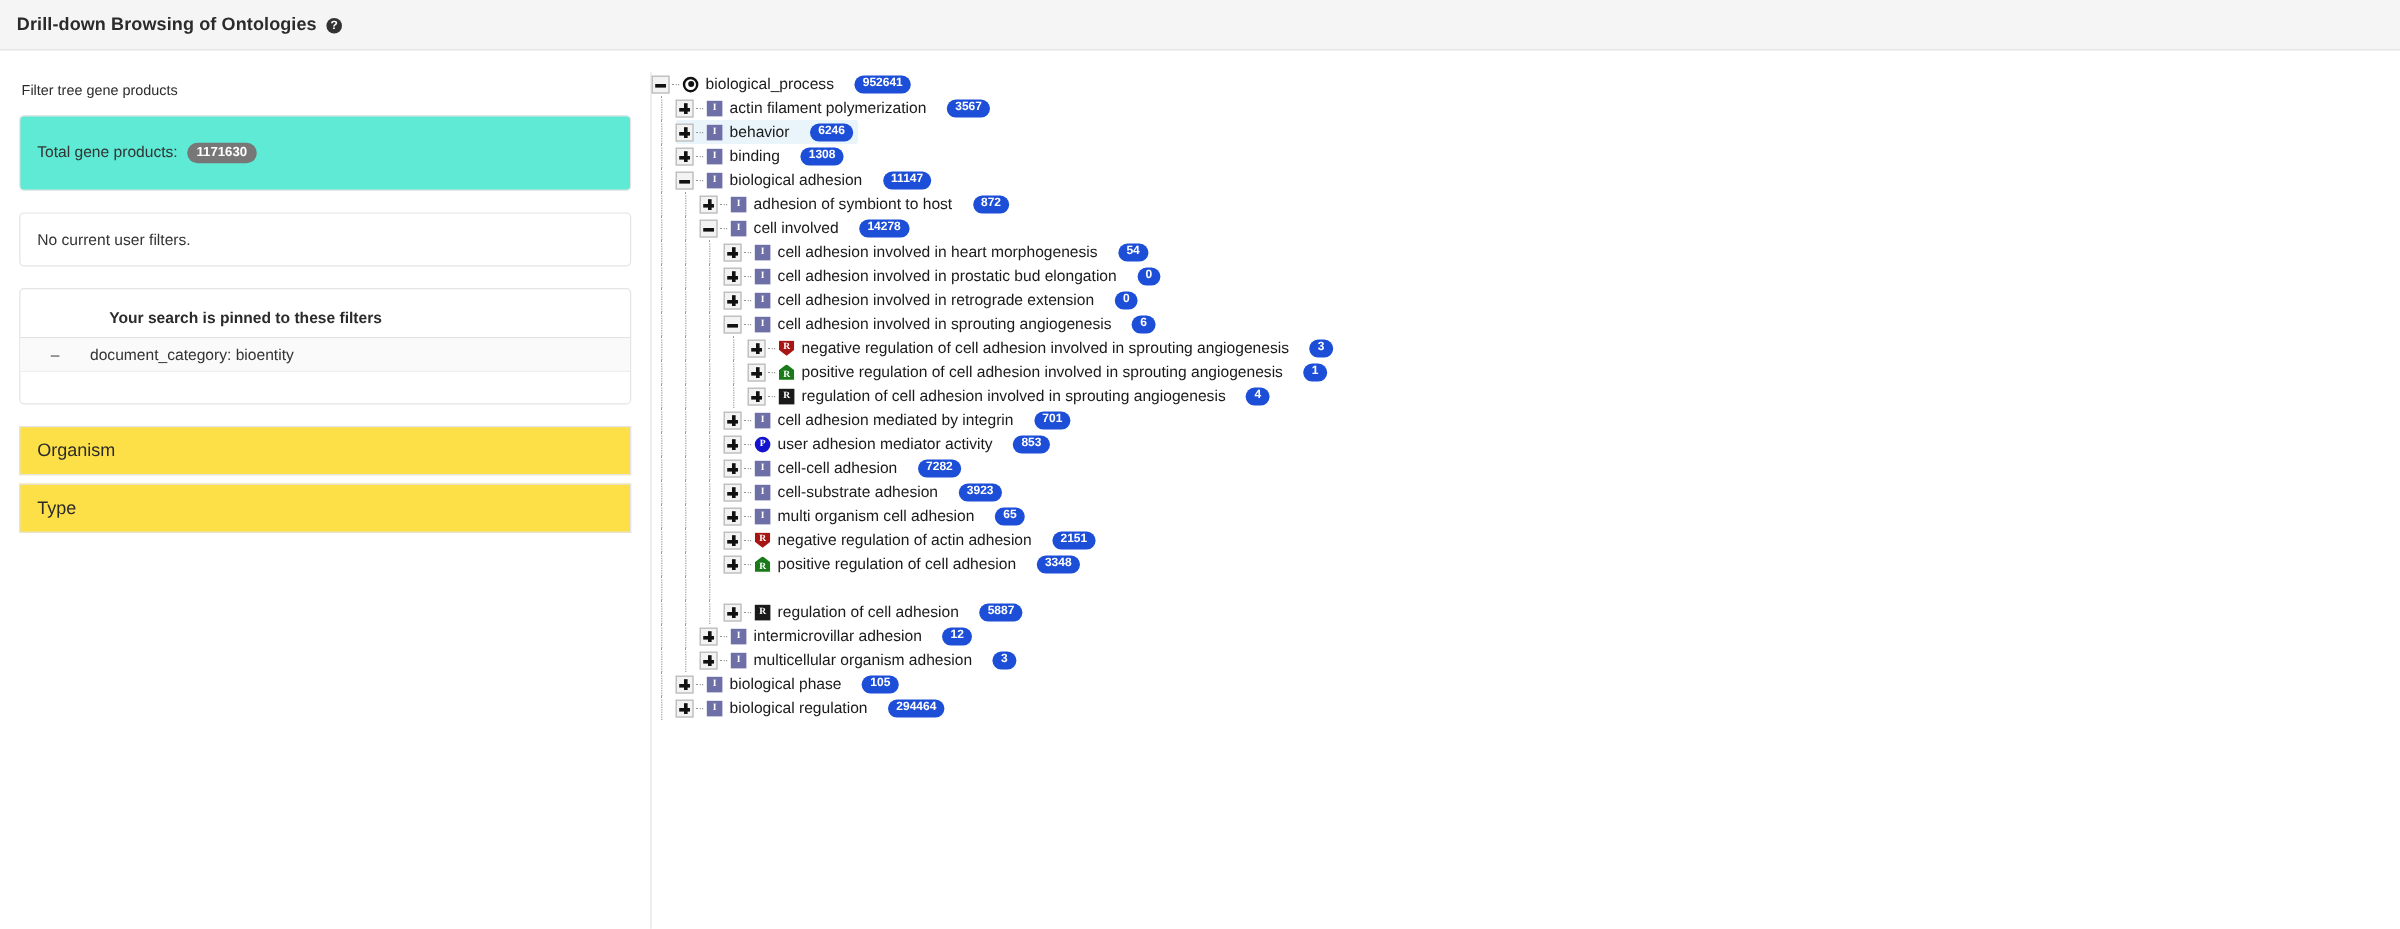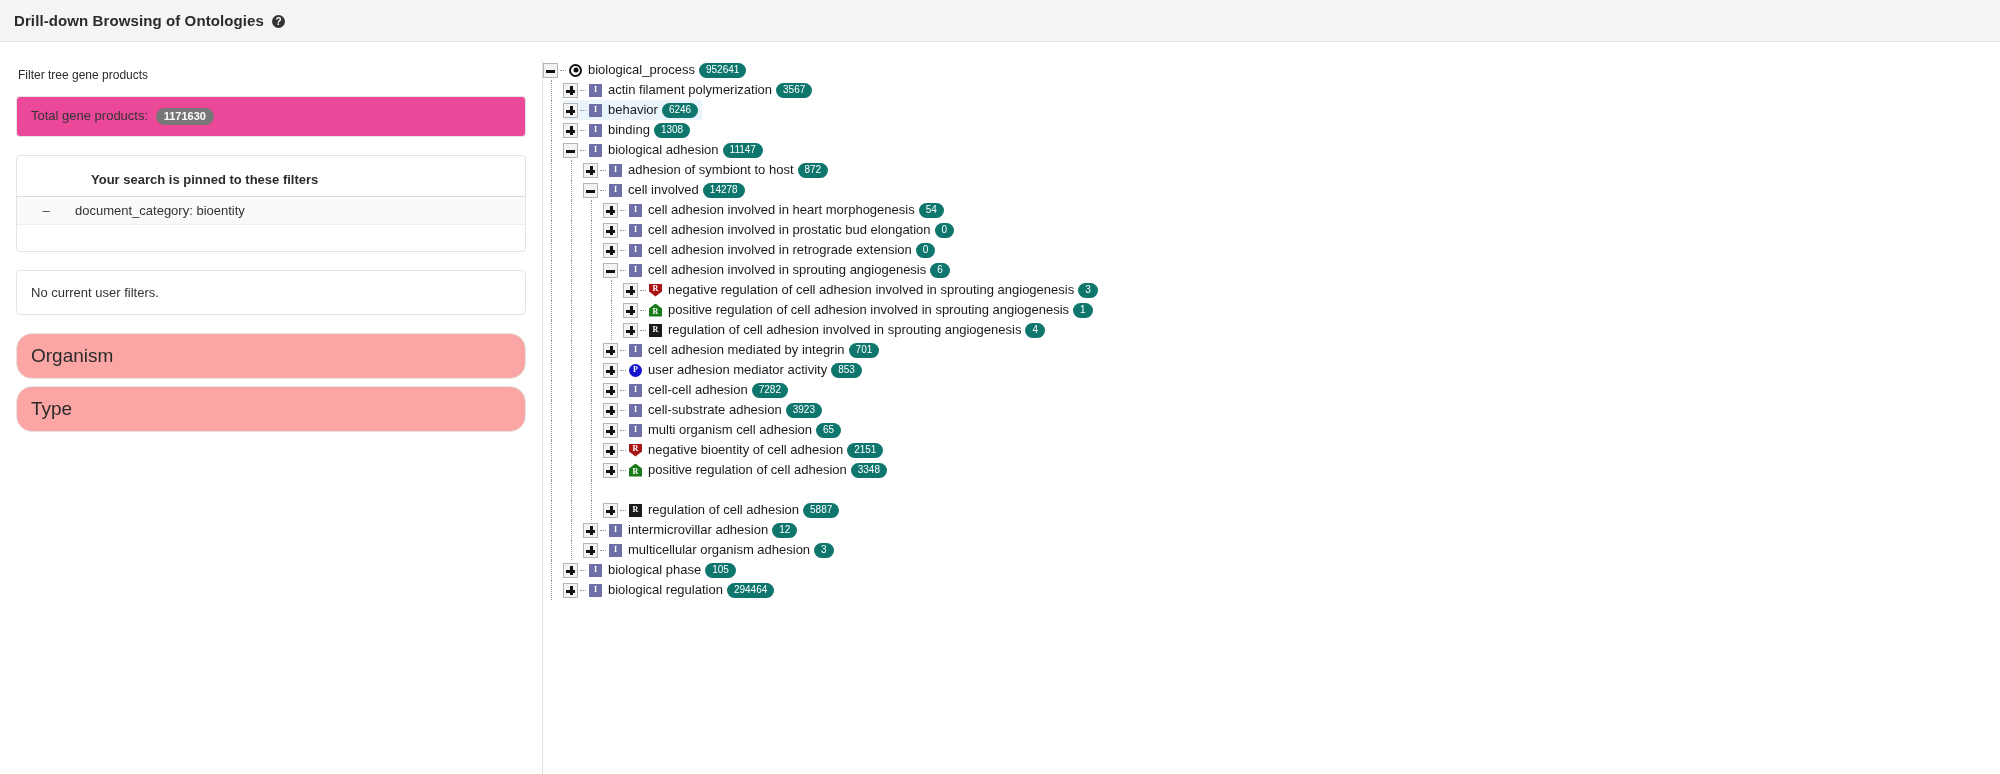--- a/index.html
+++ b/index.html
@@ -63,24 +63,24 @@
     flex: 0 0 543px;
   }
   .filter-panel h2 {
     font-size: 12px;
     font-weight: normal;
     color: #2b2b2b;
     margin: 8px 0 14px 0;
     padding-left: 2px;
   }
   .panel-box {
-    background: #ec4899;
+    background: #5eead4;
     border: 1px solid #e4e4e4;
     border-radius: 4px;
-    padding: 11px 14px;
+    padding: 22px 14px;
     font-size: 13px;
     color: #333;
     margin-bottom: 18px;
   }
   .panel-box.plain {
     background: #ffffff;
     padding: 14px;
   }
   .panel-box.pinned {
     background: #ffffff;
@@ -119,25 +119,25 @@
   .pinned-row .minus {
     width: 58px;
     text-align: center;
     color: #444;
     font-size: 13px;
     user-select: none;
   }
   .pinned-row .pinned-label { color: #333; }
 
   .accordion-item {
-    background: #fca5a5;
+    background: #fde047;
     border: 1px solid #e4e4e4;
-    border-radius: 16px;
+    border-radius: 0;
     padding: 11px 14px;
-    font-size: 19px;
+    font-size: 15px;
     color: #2b2b2b;
     margin-bottom: 7px;
     cursor: pointer;
   }
 
   
   .tree-panel {
     flex: 1 1 auto;
     padding: 0 0 0 0;
     position: relative;
@@ -253,62 +253,62 @@
     transform: translate(-50%, -50%);
     width: 5px; height: 5px;
     background: #111;
     border-radius: 50%;
   }
   .glyph.none { background: transparent; }
 
   .node-label { color: #1a1a1a; font-size: 13px; }
   .node-badge {
     display: inline-block;
-    background: #0f766e;
+    background: #1d4ed8;
     color: #ffffff;
     font-size: 10px;
-    font-weight: normal;
+    font-weight: bold;
     border-radius: 8px;
     padding: 1px 7px 2px 7px;
     line-height: 1.2;
-    margin-left: 4px;
+    margin-left: 17px;
     vertical-align: middle;
   }
 </style>
 </head>
 <body>
 
 <div class="page-header">
   <span class="title">Drill-down Browsing of Ontologies</span>
   <span class="help-icon">?</span>
 </div>
 
 <div class="body-wrap">
 
   <div class="filter-panel">
 
     <h2>Filter tree gene products</h2>
 
     <div class="panel-box">
       <span>Total gene products:</span>
       <span class="badge">1171630</span>
+    </div>
+
+    <div class="panel-box plain">
+      <span>No current user filters.</span>
     </div>
 
     <div class="panel-box pinned">
       <div class="pinned-title">Your search is pinned to these filters</div>
       <div class="pinned-row">
         <span class="minus">–</span>
         <span class="pinned-label">document_category: bioentity</span>
       </div>
     </div>
 
-    <div class="panel-box plain">
-      <span>No current user filters.</span>
-    </div>
-
     <div class="accordion-item">Organism</div>
     <div class="accordion-item">Type</div>
   </div>
 
   <div class="tree-panel">
     <div class="tree" id="tree-root">
         <div class="tree-row">
           <span class="row-inner">
             <span class="expander minus"></span>
             <span class="dotdash"></span>
@@ -527,21 +527,21 @@
           </span>
         </div>
         <div class="tree-row">
           <span class="indent" style="width: 20px;"></span>
           <span class="indent" style="width: 20px;"></span>
           <span class="indent" style="width: 20px;"></span>
           <span class="row-inner">
             <span class="expander plus"></span>
             <span class="dotdash"></span>
             <span class="glyph neg">R</span>
-            <span class="node-label">negative bioentity of cell adhesion</span>
+            <span class="node-label">negative regulation of actin adhesion</span>
             <span class="node-badge">2151</span>
           </span>
         </div>
         <div class="tree-row">
           <span class="indent" style="width: 20px;"></span>
           <span class="indent" style="width: 20px;"></span>
           <span class="indent" style="width: 20px;"></span>
           <span class="row-inner">
             <span class="expander plus"></span>
             <span class="dotdash"></span>

